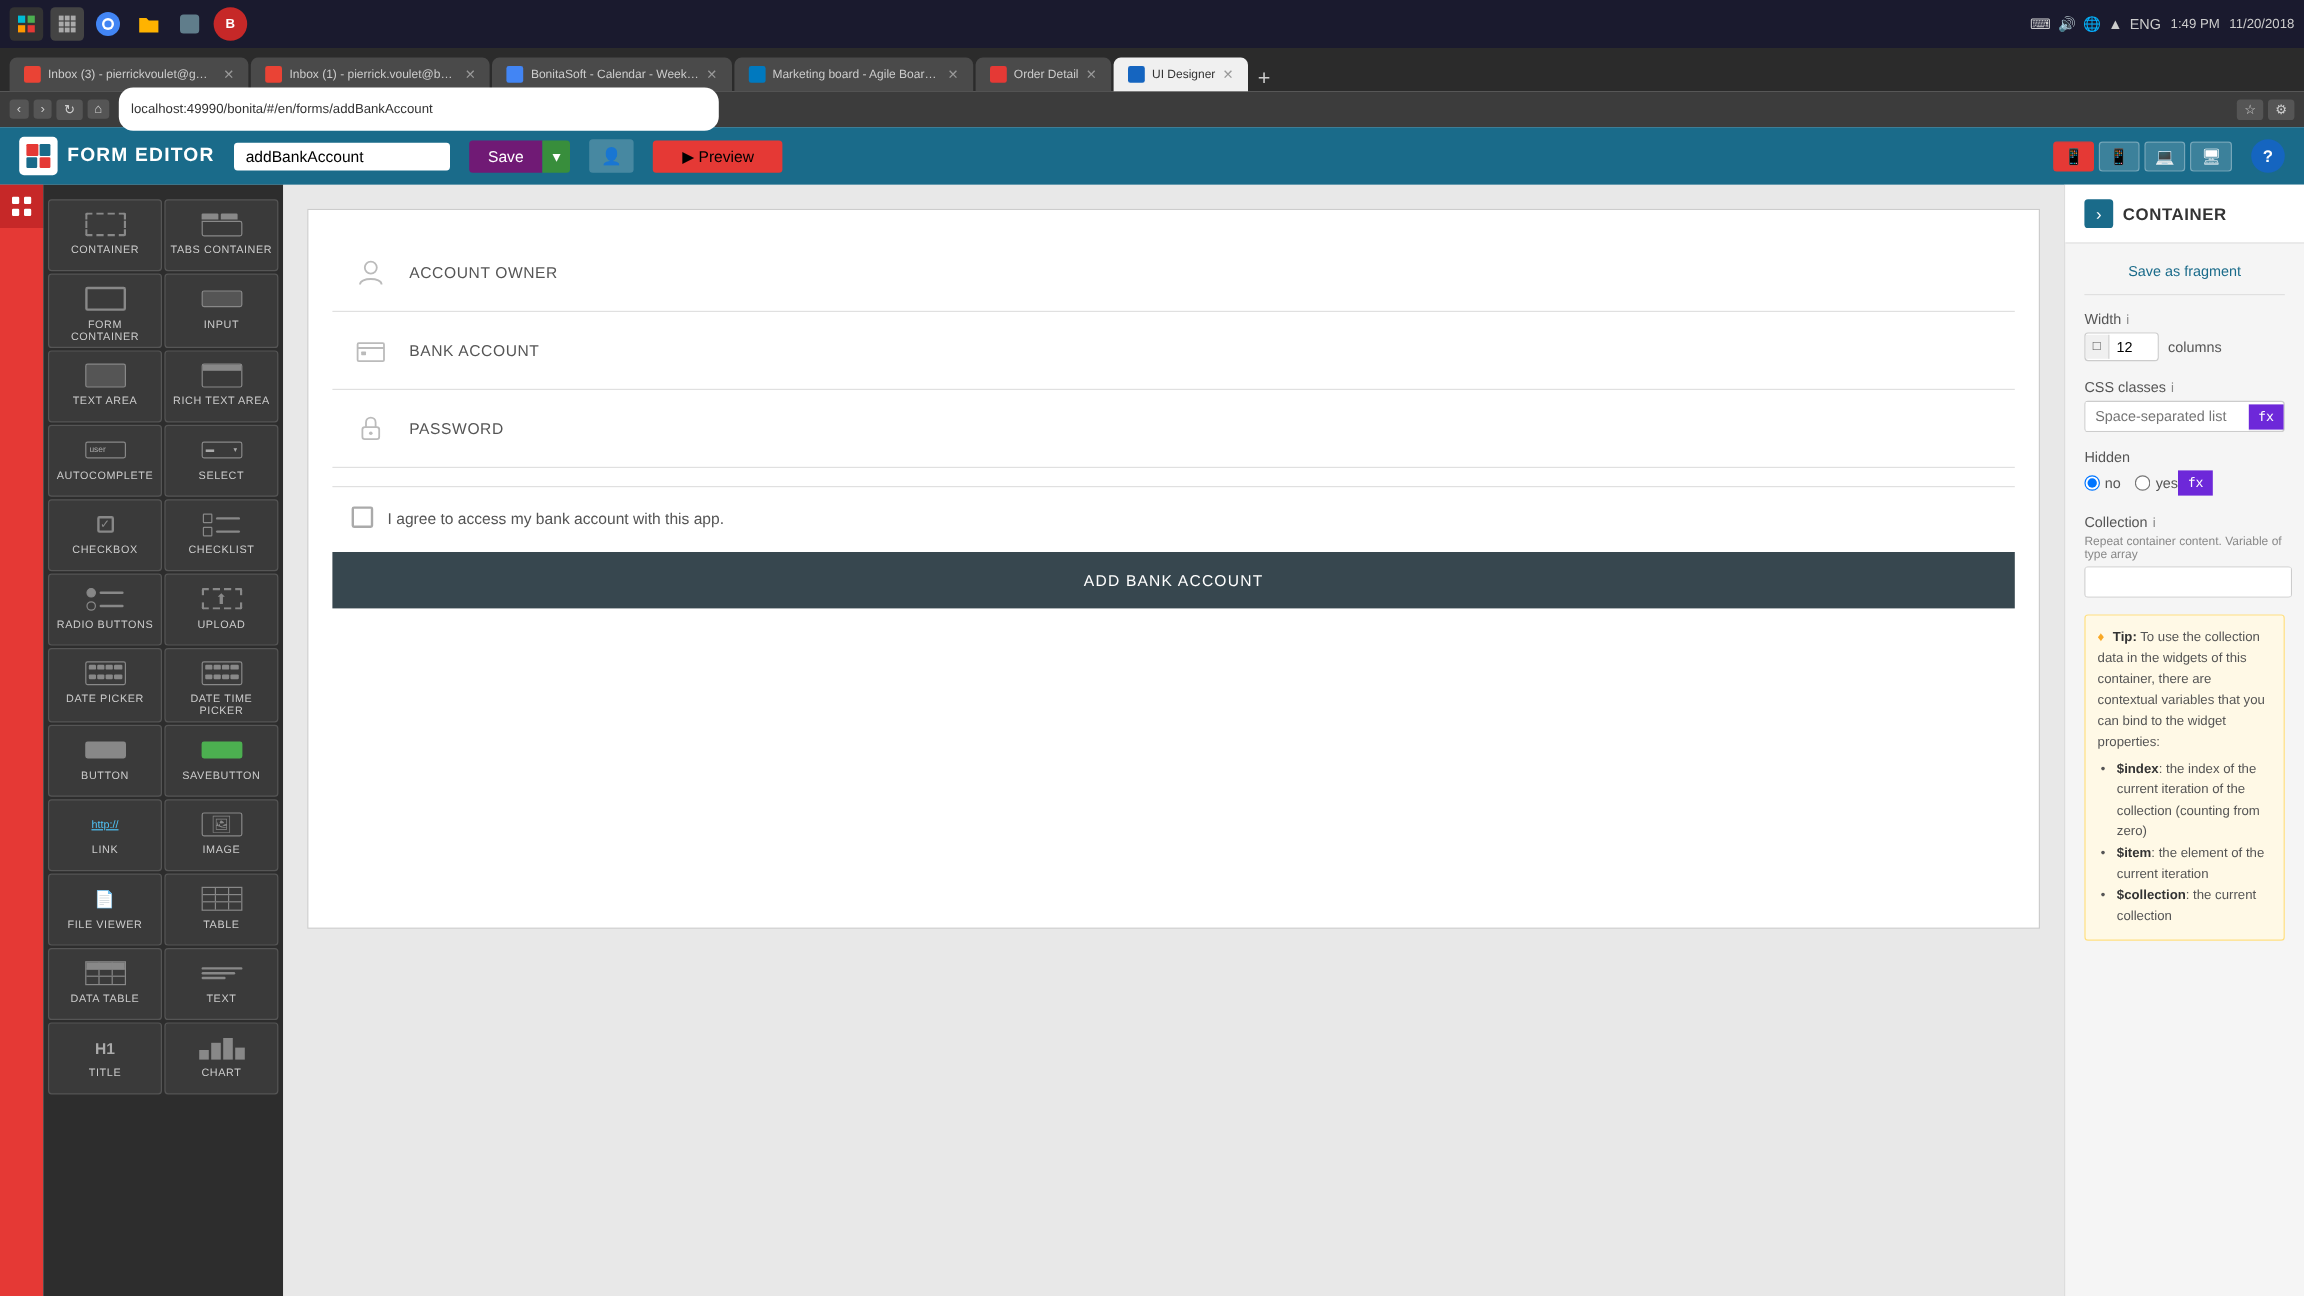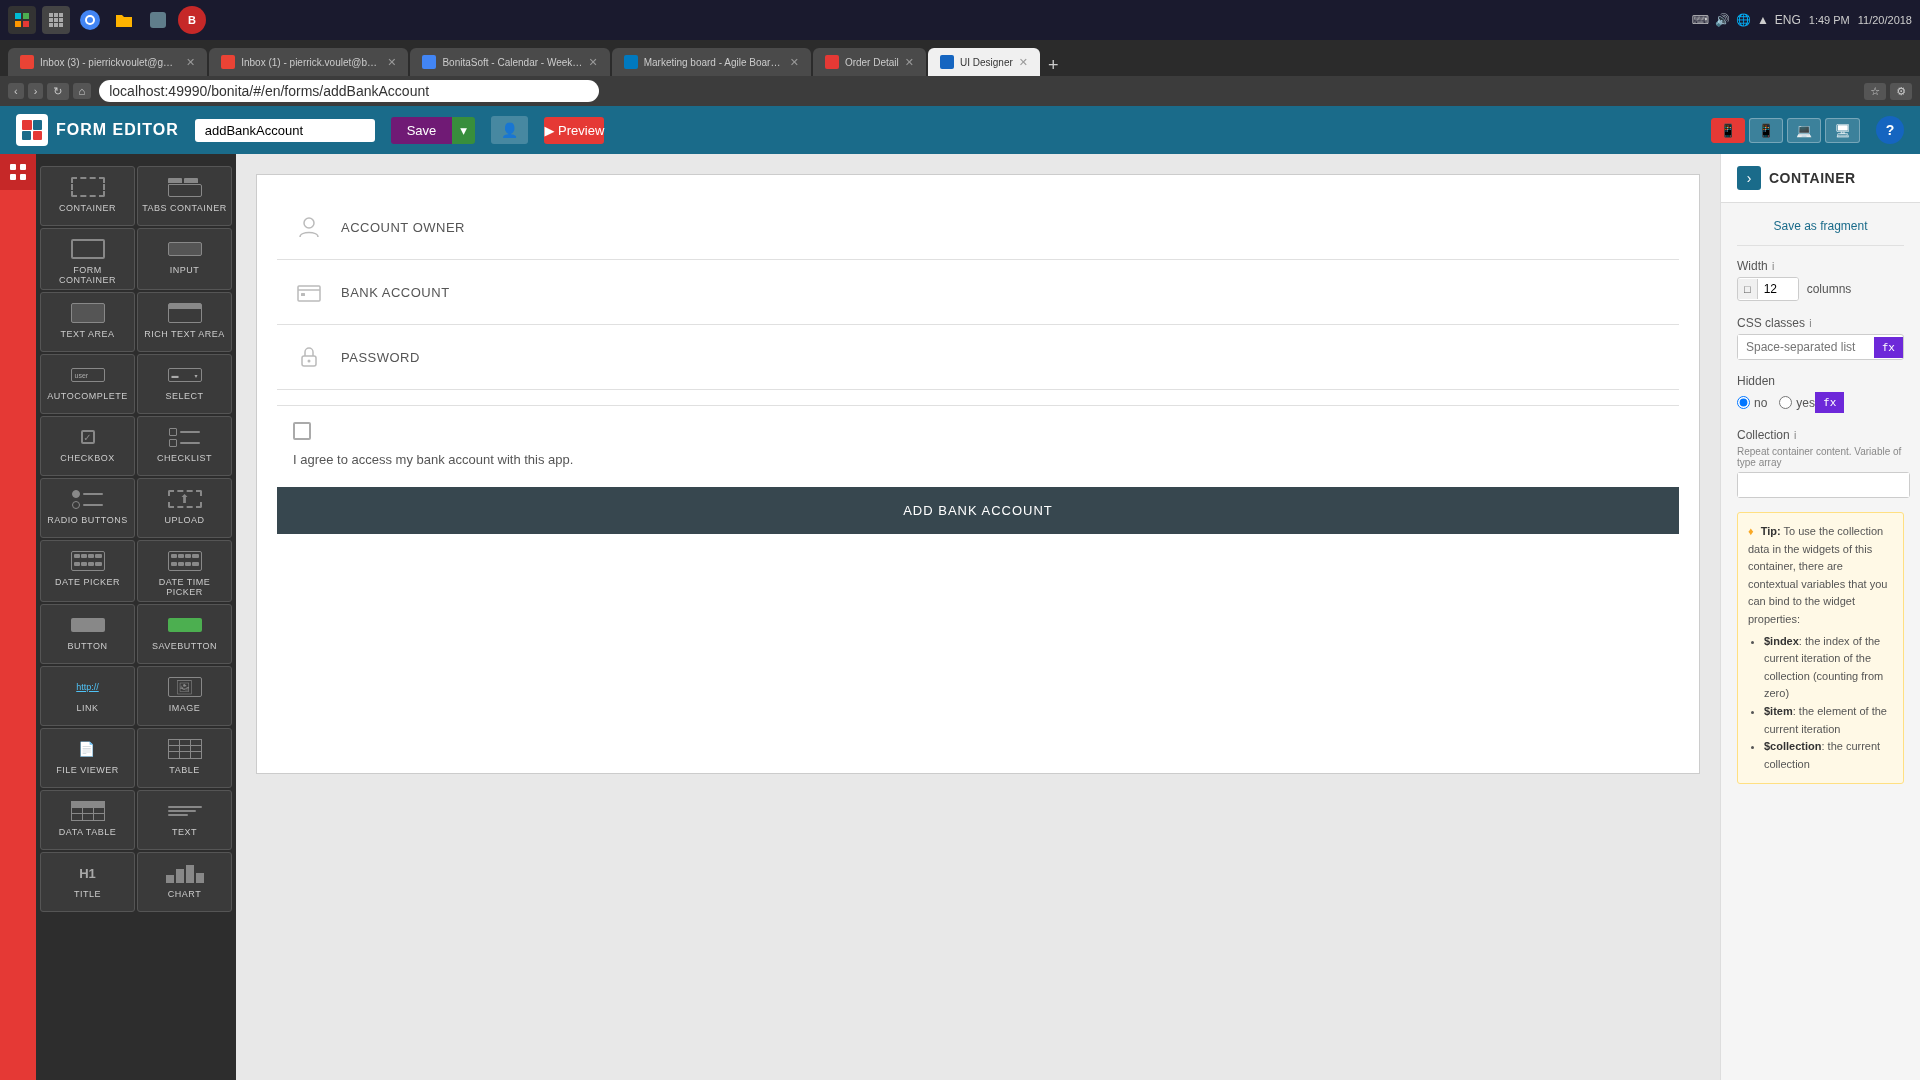--- a/index.html
+++ b/index.html
@@ -2,21 +2,21 @@
 <html><head>
   <meta charset="utf-8">
   <style>
     * { box-sizing: border-box; margin: 0; padding: 0; }
     body { font-family: 'Segoe UI', Arial, sans-serif; font-size: 12px; background: #f0f0f0; overflow: hidden; height: 1080px; width: 1920px; }
 
     
     .browser-bar { background: #3c3c3c; height: 30px; display: flex; align-items: center; padding: 0 8px; gap: 8px; }
     .browser-controls { display: flex; gap: 4px; align-items: center; }
     .nav-btn { background: #555; border: none; color: #ccc; padding: 2px 6px; cursor: pointer; border-radius: 3px; font-size: 11px; }
-    .address-bar { flex: 1; background: #fff; border-radius: 12px; height: 22px; padding: 4px 10px; font-size: 14px; display: flex; align-items: center; color: #333; max-width: 500px; }
+    .address-bar { flex: 1; background: #fff; border-radius: 12px; height: 22px; padding: 18px 10px; font-size: 11px; display: flex; align-items: center; color: #333; max-width: 500px; }
     .browser-tabs { background: #2b2b2b; height: 36px; display: flex; align-items: flex-end; padding: 0 8px; gap: 2px; }
     .tab { background: #4a4a4a; border-radius: 6px 6px 0 0; padding: 6px 12px; font-size: 11px; color: #ccc; display: flex; align-items: center; gap: 6px; cursor: pointer; max-width: 200px; height: 28px; }
     .tab.active { background: #f0f0f0; color: #333; }
     .tab-close { color: #999; font-size: 11px; cursor: pointer; }
     .tab-favicon { width: 14px; height: 14px; border-radius: 2px; background: #888; flex-shrink: 0; }
     .tab-favicon.gmail { background: #ea4335; }
     .tab-favicon.bonita-cal { background: #4285f4; }
     .tab-favicon.trello { background: #0079bf; }
     .tab-favicon.order { background: #e53935; }
     .tab-favicon.ui-designer { background: #1565c0; }
@@ -25,21 +25,21 @@
     
     .app-header { background: #1a6b8a; height: 48px; display: flex; align-items: center; padding: 0 16px; gap: 16px; }
     .app-logo { display: flex; align-items: center; gap: 8px; }
     .logo-icon { width: 32px; height: 32px; background: #fff; border-radius: 4px; display: flex; align-items: center; justify-content: center; }
     .app-title { color: #fff; font-size: 16px; font-weight: 600; letter-spacing: 1px; }
     .form-name-input { background: #fff; border: none; border-radius: 3px; padding: 4px 10px; font-size: 13px; width: 180px; }
     .save-btn-group { display: flex; align-items: center; }
     .save-btn { background: #701a75; color: #fff; border: none; padding: 6px 16px; font-size: 13px; cursor: pointer; border-radius: 3px 0 0 3px; }
     .save-dropdown { background: #388e3c; color: #fff; border: none; padding: 6px 8px; cursor: pointer; border-radius: 0 3px 3px 0; }
     .user-btn { background: rgba(255,255,255,0.2); border: none; color: #fff; padding: 6px 10px; border-radius: 3px; cursor: pointer; font-size: 14px; }
-    .preview-btn { background: #e53935; color: #ffffff; border: none; padding: 6px 0; border-radius: 3px; cursor: pointer; font-size: 13px; display: flex; align-items: center; gap: 6px; }
+    .preview-btn { background: #e53935; color: #000000; border: none; padding: 6px 24px; border-radius: 3px; cursor: pointer; font-size: 13px; display: flex; align-items: center; gap: 6px; }
     .header-spacer { flex: 1; }
     .view-btns { display: flex; gap: 4px; margin-left: auto; }
     .view-btn { background: rgba(255,255,255,0.15); border: 1px solid rgba(255,255,255,0.3); color: #fff; padding: 4px 8px; border-radius: 3px; cursor: pointer; font-size: 13px; }
     .view-btn.active { background: #e53935; border-color: #e53935; }
     .help-btn { background: #1565c0; color: #fff; border: none; width: 28px; height: 28px; border-radius: 50%; cursor: pointer; font-size: 14px; font-weight: bold; }
 
     
     .main-layout { display: flex; height: calc(1080px - 30px - 36px - 48px - 40px); }
 
     
@@ -100,21 +100,21 @@
     .wi-bar { background: #888; width: 8px; }
 
     
     .canvas-area { flex: 1; background: #e8e8e8; overflow-y: auto; padding: 20px; }
     .form-canvas { background: #fff; border: 1px solid #ccc; min-height: 600px; padding: 20px; }
     
     
     .form-field-row { border-bottom: 1px solid #e0e0e0; padding: 16px; display: flex; align-items: center; gap: 16px; }
     .field-icon { width: 32px; height: 32px; display: flex; align-items: center; justify-content: center; color: #999; font-size: 18px; flex-shrink: 0; }
     .field-label { font-size: 13px; color: #555; text-transform: uppercase; letter-spacing: 0.5px; font-weight: 500; }
-    .checkbox-row { padding: 16px; display: flex; align-items: flex-start; gap: 12px; flex-direction: column; }
+    .checkbox-row { padding: 16px; display: flex; align-items: flex-end; gap: 12px; }
     .checkbox-box { width: 18px; height: 18px; border: 2px solid #aaa; border-radius: 2px; flex-shrink: 0; }
     .checkbox-text { font-size: 13px; color: #555; }
     .add-bank-btn { background: #37474f; color: #fff; border: none; width: 100%; padding: 16px; font-size: 13px; letter-spacing: 1px; cursor: pointer; text-transform: uppercase; margin-top: 4px; }
 
     
     .right-panel { width: 200px; background: #f5f5f5; border-left: 1px solid #ddd; padding: 0; flex-shrink: 0; }
     .right-panel-header { background: #fff; padding: 12px 16px; border-bottom: 1px solid #ddd; display: flex; align-items: center; gap: 8px; }
     .panel-toggle-btn { background: #1a6b8a; color: #fff; border: none; width: 24px; height: 24px; border-radius: 3px; cursor: pointer; font-size: 14px; display: flex; align-items: center; justify-content: center; }
     .panel-title { font-size: 14px; font-weight: 600; color: #333; letter-spacing: 0.5px; }
     .right-panel-content { padding: 12px 16px; }

